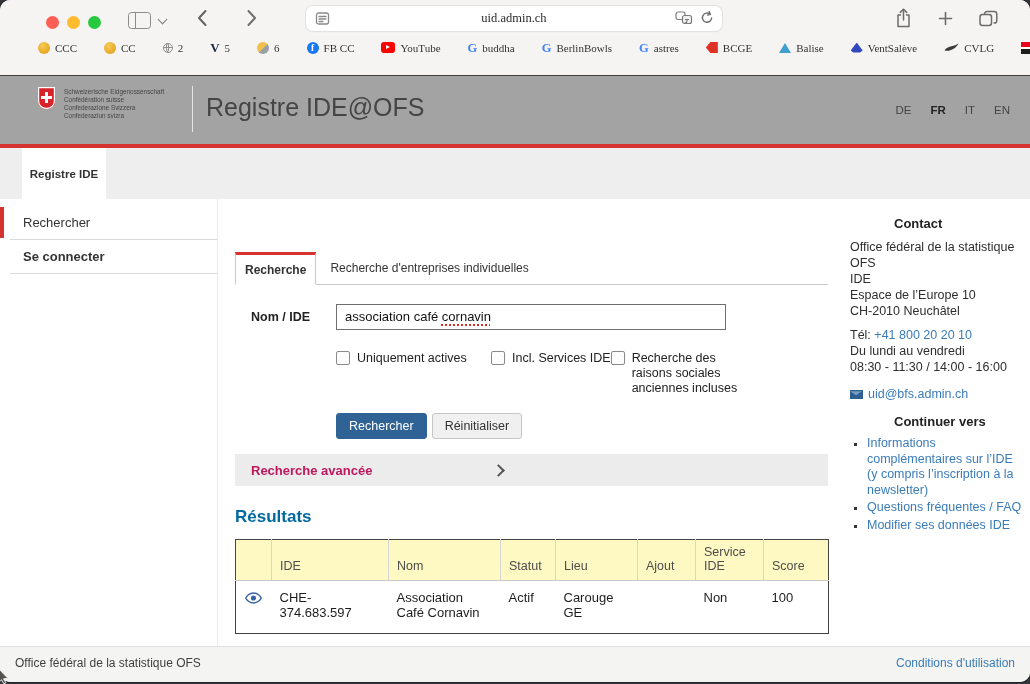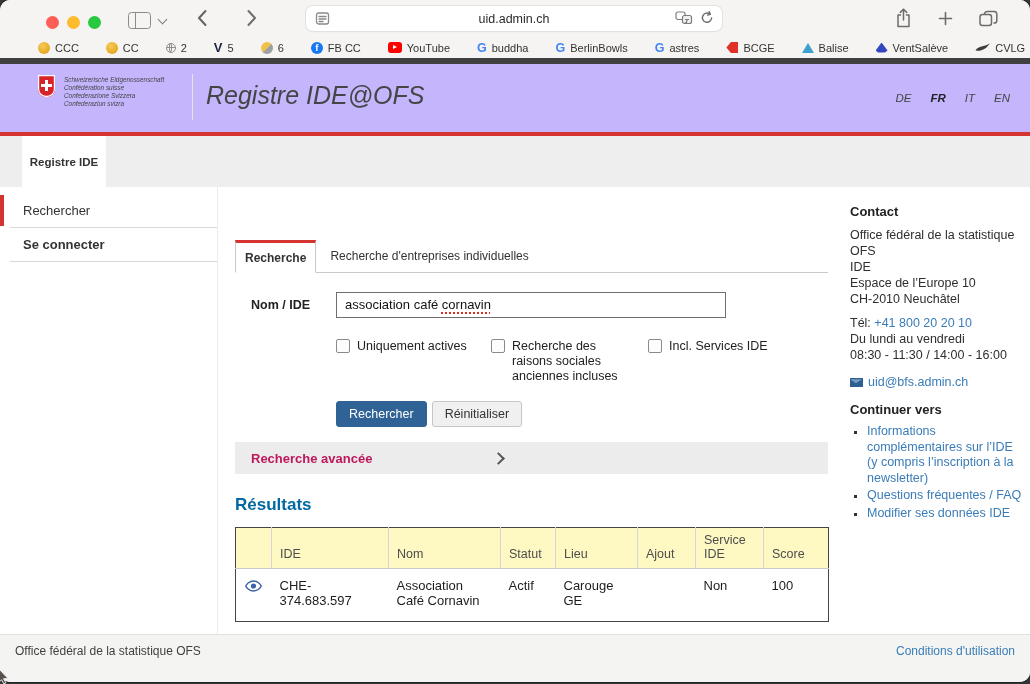--- a/index.html
+++ b/index.html
@@ -1,21 +1,21 @@
 <!DOCTYPE html>
 <html><head>
 <meta charset="utf-8">
 <style>
   html,body{margin:0;padding:0;width:1030px;height:684px;background:#35363a;
     font-family:"Liberation Sans","DejaVu Sans",sans-serif;overflow:hidden;position:relative;}
   .window{position:absolute;top:0;left:0;width:1030px;height:682px;border-radius:10px;
     overflow:hidden;background:#fff;box-shadow:0 0 0 1px rgba(0,0,0,.35);}
 
   
-  .chrome{height:64px;background:#f5f4f2;border-bottom:6px solid #404040;position:relative;box-sizing:border-box;}
+  .chrome{height:76px;background:#f5f4f2;border-bottom:1px solid #404040;position:relative;box-sizing:border-box;font-family:Liberation Serif, serif;}
   .toolbar{position:absolute;top:0;left:0;right:0;height:36px;}
   .traffic{position:absolute;top:16px;left:46px;display:flex;gap:8px;}
   .tl{width:13px;height:13px;border-radius:50%;}
   .tl.red{background:#ff5e57}.tl.yellow{background:#febb2e}.tl.green{background:#28c83f}
   .sb-toggle{position:absolute;left:128px;top:12px;width:21px;height:15px;border:1.6px solid #8b8b8b;border-radius:3.5px;}
   .sb-toggle::before{content:'';position:absolute;left:5.5px;top:0;bottom:0;width:1.6px;background:#8b8b8b;}
   .chev{display:inline-block;width:6px;height:6px;border-right:1.8px solid #7d7d7d;border-bottom:1.8px solid #7d7d7d;}
   .chev.down{transform:rotate(45deg);}
   .sb-chev{position:absolute;left:159px;top:16px;}
   .nav-arrow{position:absolute;top:9px;}
@@ -42,21 +42,21 @@
     text-align:center;line-height:12.5px;}
   .ic-yt{width:14px;height:10.5px;border-radius:3px;background:#f00;position:relative;}
   .ic-yt::before{content:'';position:absolute;left:5px;top:2.8px;border-left:4.5px solid #fff;border-top:2.6px solid transparent;border-bottom:2.6px solid transparent;}
   .ic-g{font-weight:bold;font-size:12.5px;color:#4285f4;line-height:12px;}
   .ic-bcge{width:12px;height:11px;background:#e03127;clip-path:polygon(38% 0,100% 0,100% 100%,38% 100%,0 50%);}
   .ic-tri{width:0;height:0;border-left:6px solid transparent;border-right:6px solid transparent;border-bottom:10px solid #3f9fd0;}
   .ic-mtn{width:12px;height:10px;background:#3348c0;clip-path:polygon(50% 0,100% 80%,78% 100%,22% 100%,0 80%);}
   .ic-sg{width:12px;height:12px;background:linear-gradient(#e9041e 0 41%,#fff 41% 57%,#1d1d1b 57% 100%);}
 
   
-  .site-header{height:68px;background:#c4b5fd;position:relative;font-style:italic;}
+  .site-header{height:68px;background:#a3a3a3;position:relative;}
   .logo{position:absolute;left:38px;top:11px;display:flex;}
   .shield{width:17px;height:22px;background:#d8232a;border-radius:0 0 8px 8px;position:relative;box-shadow:inset 0 0 0 1.2px #fff,inset 0 0 0 2.4px #d8232a;}
   .shield::before{content:'';position:absolute;left:7px;top:4.5px;width:3.2px;height:11.5px;background:#fff;}
   .shield::after{content:'';position:absolute;left:2.8px;top:8.6px;width:11.5px;height:3.2px;background:#fff;}
   .coat-lines{margin-left:9px;font-size:6.4px;line-height:7.9px;color:#454545;padding-top:1px;}
   .hdr-divider{position:absolute;left:192px;top:10px;bottom:12px;width:1px;background:#e4e4e4;}
   .site-title{position:absolute;left:206px;top:17px;font-size:25px;color:#454545;}
   .langs{position:absolute;right:20px;top:28px;display:flex;gap:19px;font-size:11.5px;color:#444;}
   .langs .active{font-weight:bold;color:#222;}
   .lang{cursor:default;}
@@ -101,21 +101,21 @@
     transform:rotate(-45deg);margin-left:122px;}
   .results-title{margin-top:21px;font-size:17px;font-weight:bold;color:#0369a1;}
   table.results{margin-top:12px;width:593px;border-collapse:collapse;border:1px solid #454545;table-layout:fixed;}
   table.results th{background:#fef9c3;color:#4d4d4d;font-weight:normal;font-size:12.5px;text-align:left;
     vertical-align:bottom;padding:5px 8px 7px;border-right:1px solid #d6d6d6;border-bottom:1px solid #c9c9c9;}
   table.results th:last-child{border-right:none;}
   table.results td{padding:9px 8px 13px;vertical-align:top;font-size:13px;color:#1d1d1d;}
   .eye-cell{text-align:center;padding-top:11px !important;}
 
   .right-col{width:172px;margin-left:22px;padding-top:17px;font-size:12.5px;color:#2e2e2e;flex:none;}
-  .rc-title{font-weight:bold;font-size:13px;color:#222;}
+  .rc-title{font-weight:bold;font-size:13px;color:#222;margin-left:44px;}
   .rc-block{margin-top:8px;line-height:16px;}
   .rc-line{white-space:nowrap;}
   a.lnk{color:#3a7cb8;text-decoration:none;}
   .email-row{margin-top:12px;display:flex;align-items:center;gap:5px;}
   .env{width:13px;height:9px;background:#2e5f92;position:relative;flex:none;}
   .env::before{content:'';position:absolute;left:0;top:0;border-left:6.5px solid transparent;border-right:6.5px solid transparent;
     border-top:5px solid #fff;transform:translateY(0.8px) scaleY(.8);opacity:.9;border-top-color:#7fa3c4;}
   .continue-title{margin-top:13px;}
   .rc-links{margin:7px 0 0;padding-left:17px;list-style:square;}
   .rc-links li{line-height:15.5px;margin-bottom:2px;color:#222;}
@@ -318,27 +318,27 @@
       <div class="form-row">
         <div class="form-label">Nom / IDE</div>
         <div class="text-input"><span>association café </span><span class="misspell">cornavin</span></div>
       </div>
 
       <div class="cb-row">
         <label class="cb c1">
           <input type="checkbox" style="">
           <span>Uniquement actives</span>
         </label>
+        <label class="cb">
+          <input type="checkbox" style="">
+          <span>Incl. Services IDE</span>
+        </label>
         <label class="cb c2">
           <input type="checkbox" style="">
           <span class="wrap">Recherche des raisons sociales anciennes incluses</span>
-        </label>
-        <label class="cb">
-          <input type="checkbox" style="">
-          <span>Incl. Services IDE</span>
         </label>
       </div>
 
       <div class="btn-row">
         <button class="btn primary">Rechercher</button>
         <button class="btn secondary">Réinitialiser</button>
       </div>
 
       <div class="advanced">
         <span>Recherche avancée</span>

